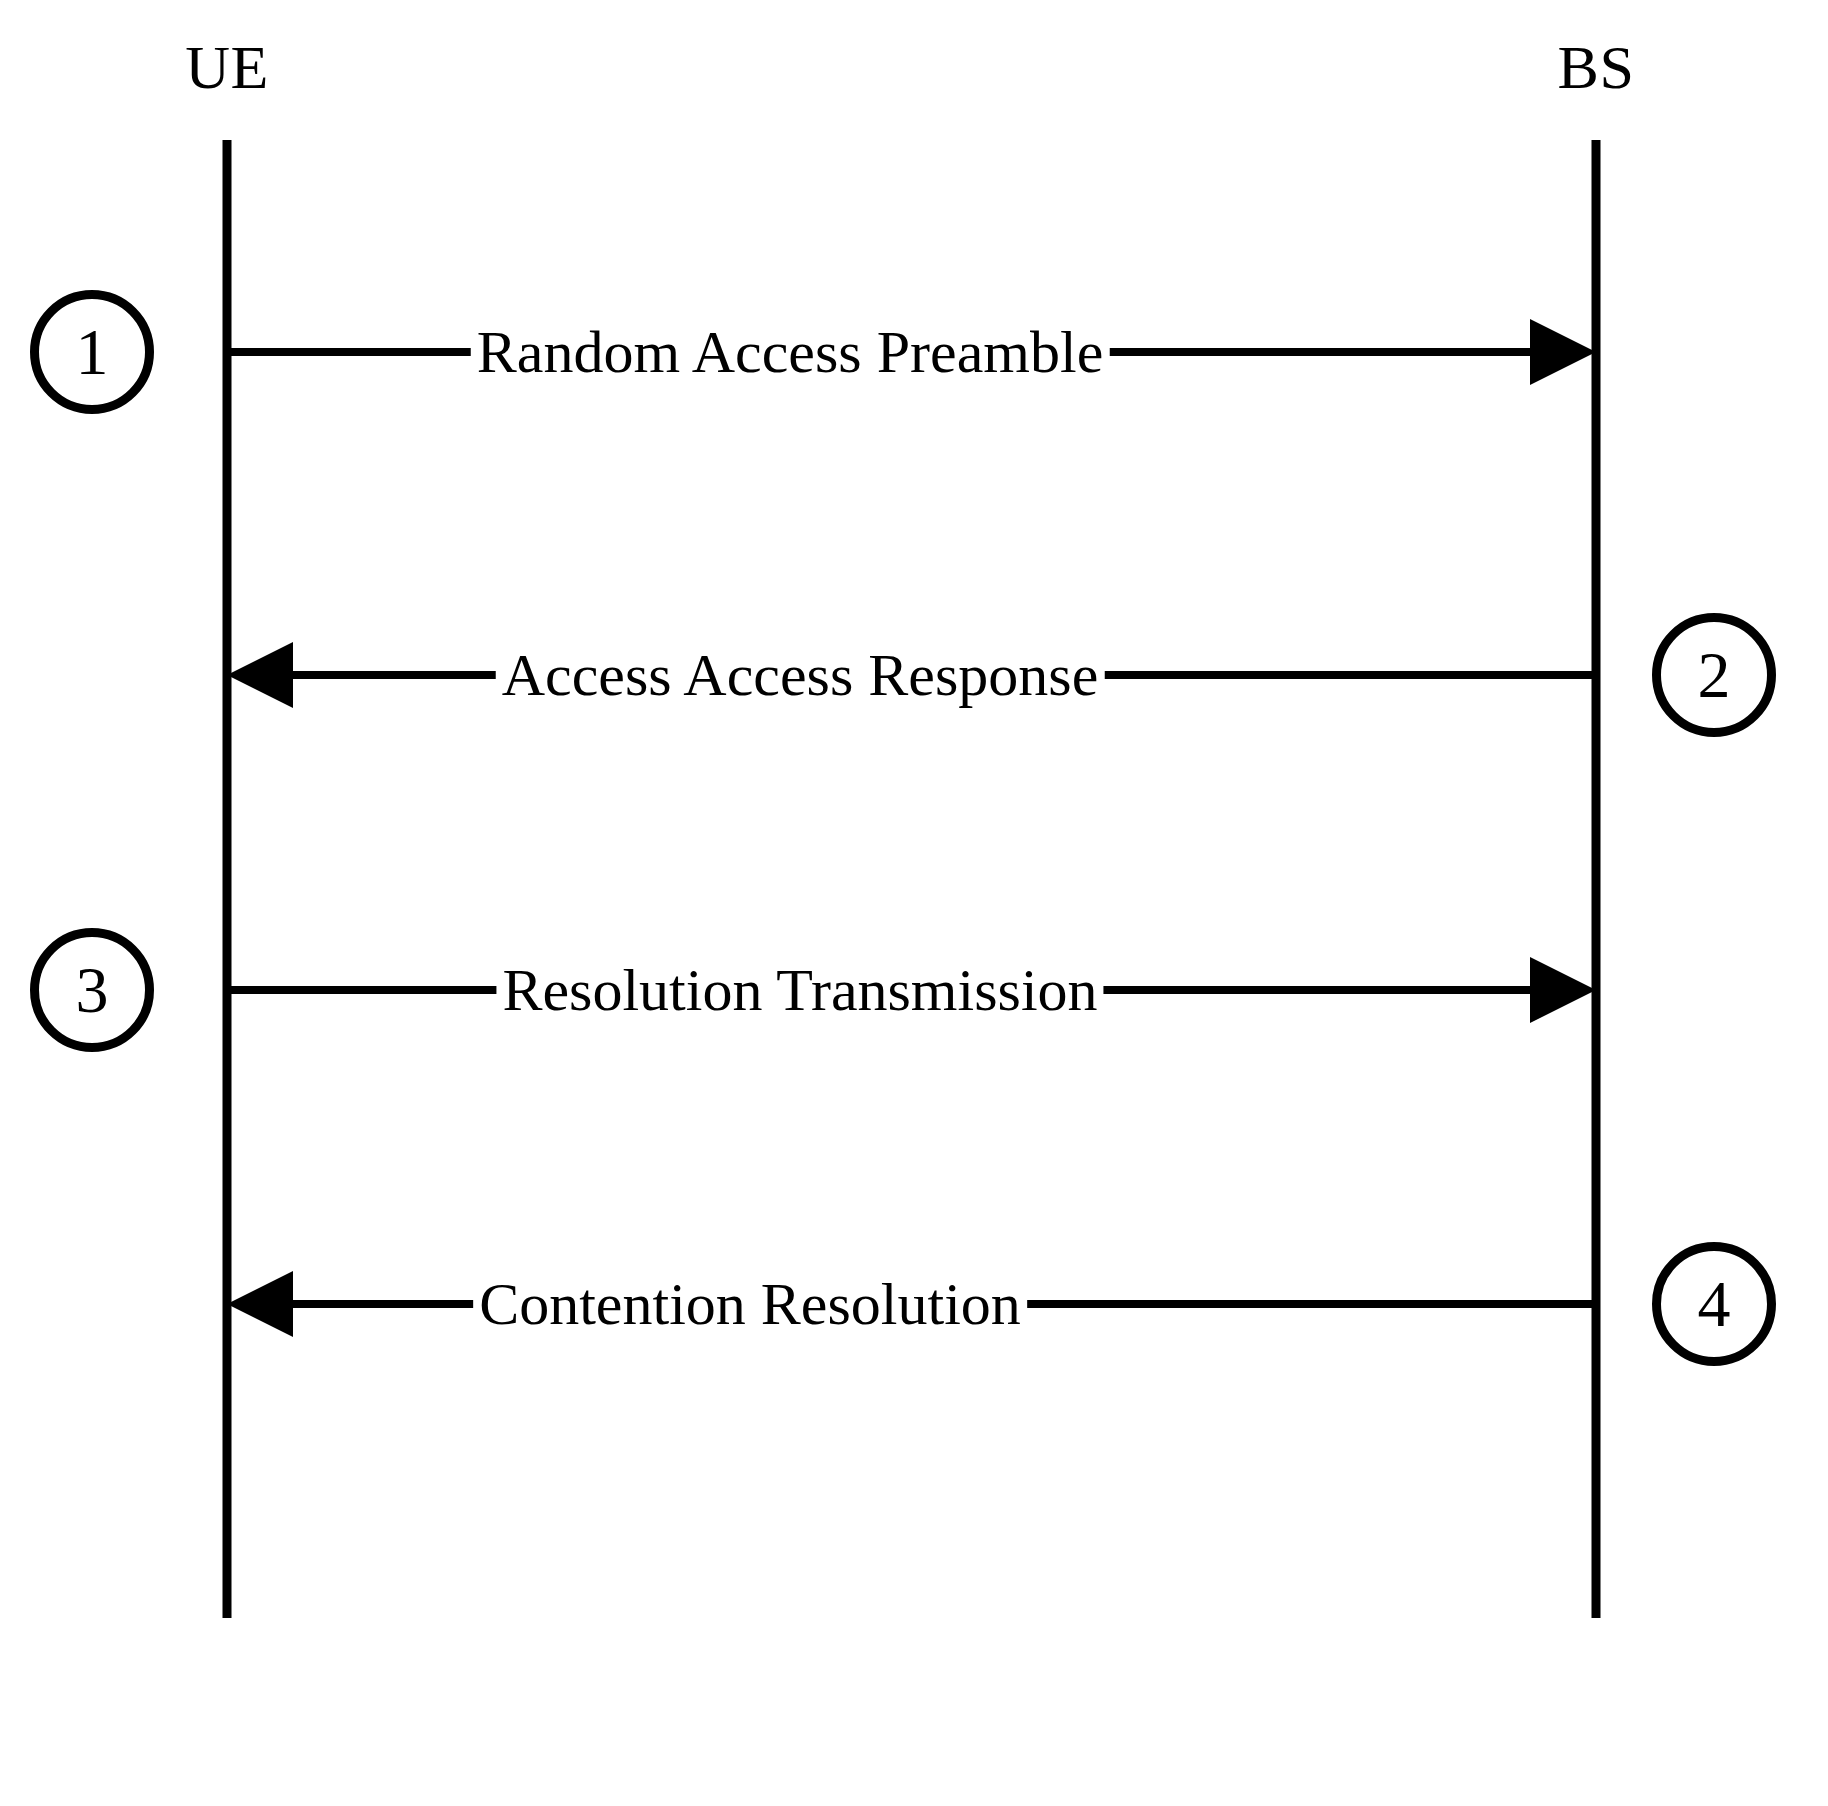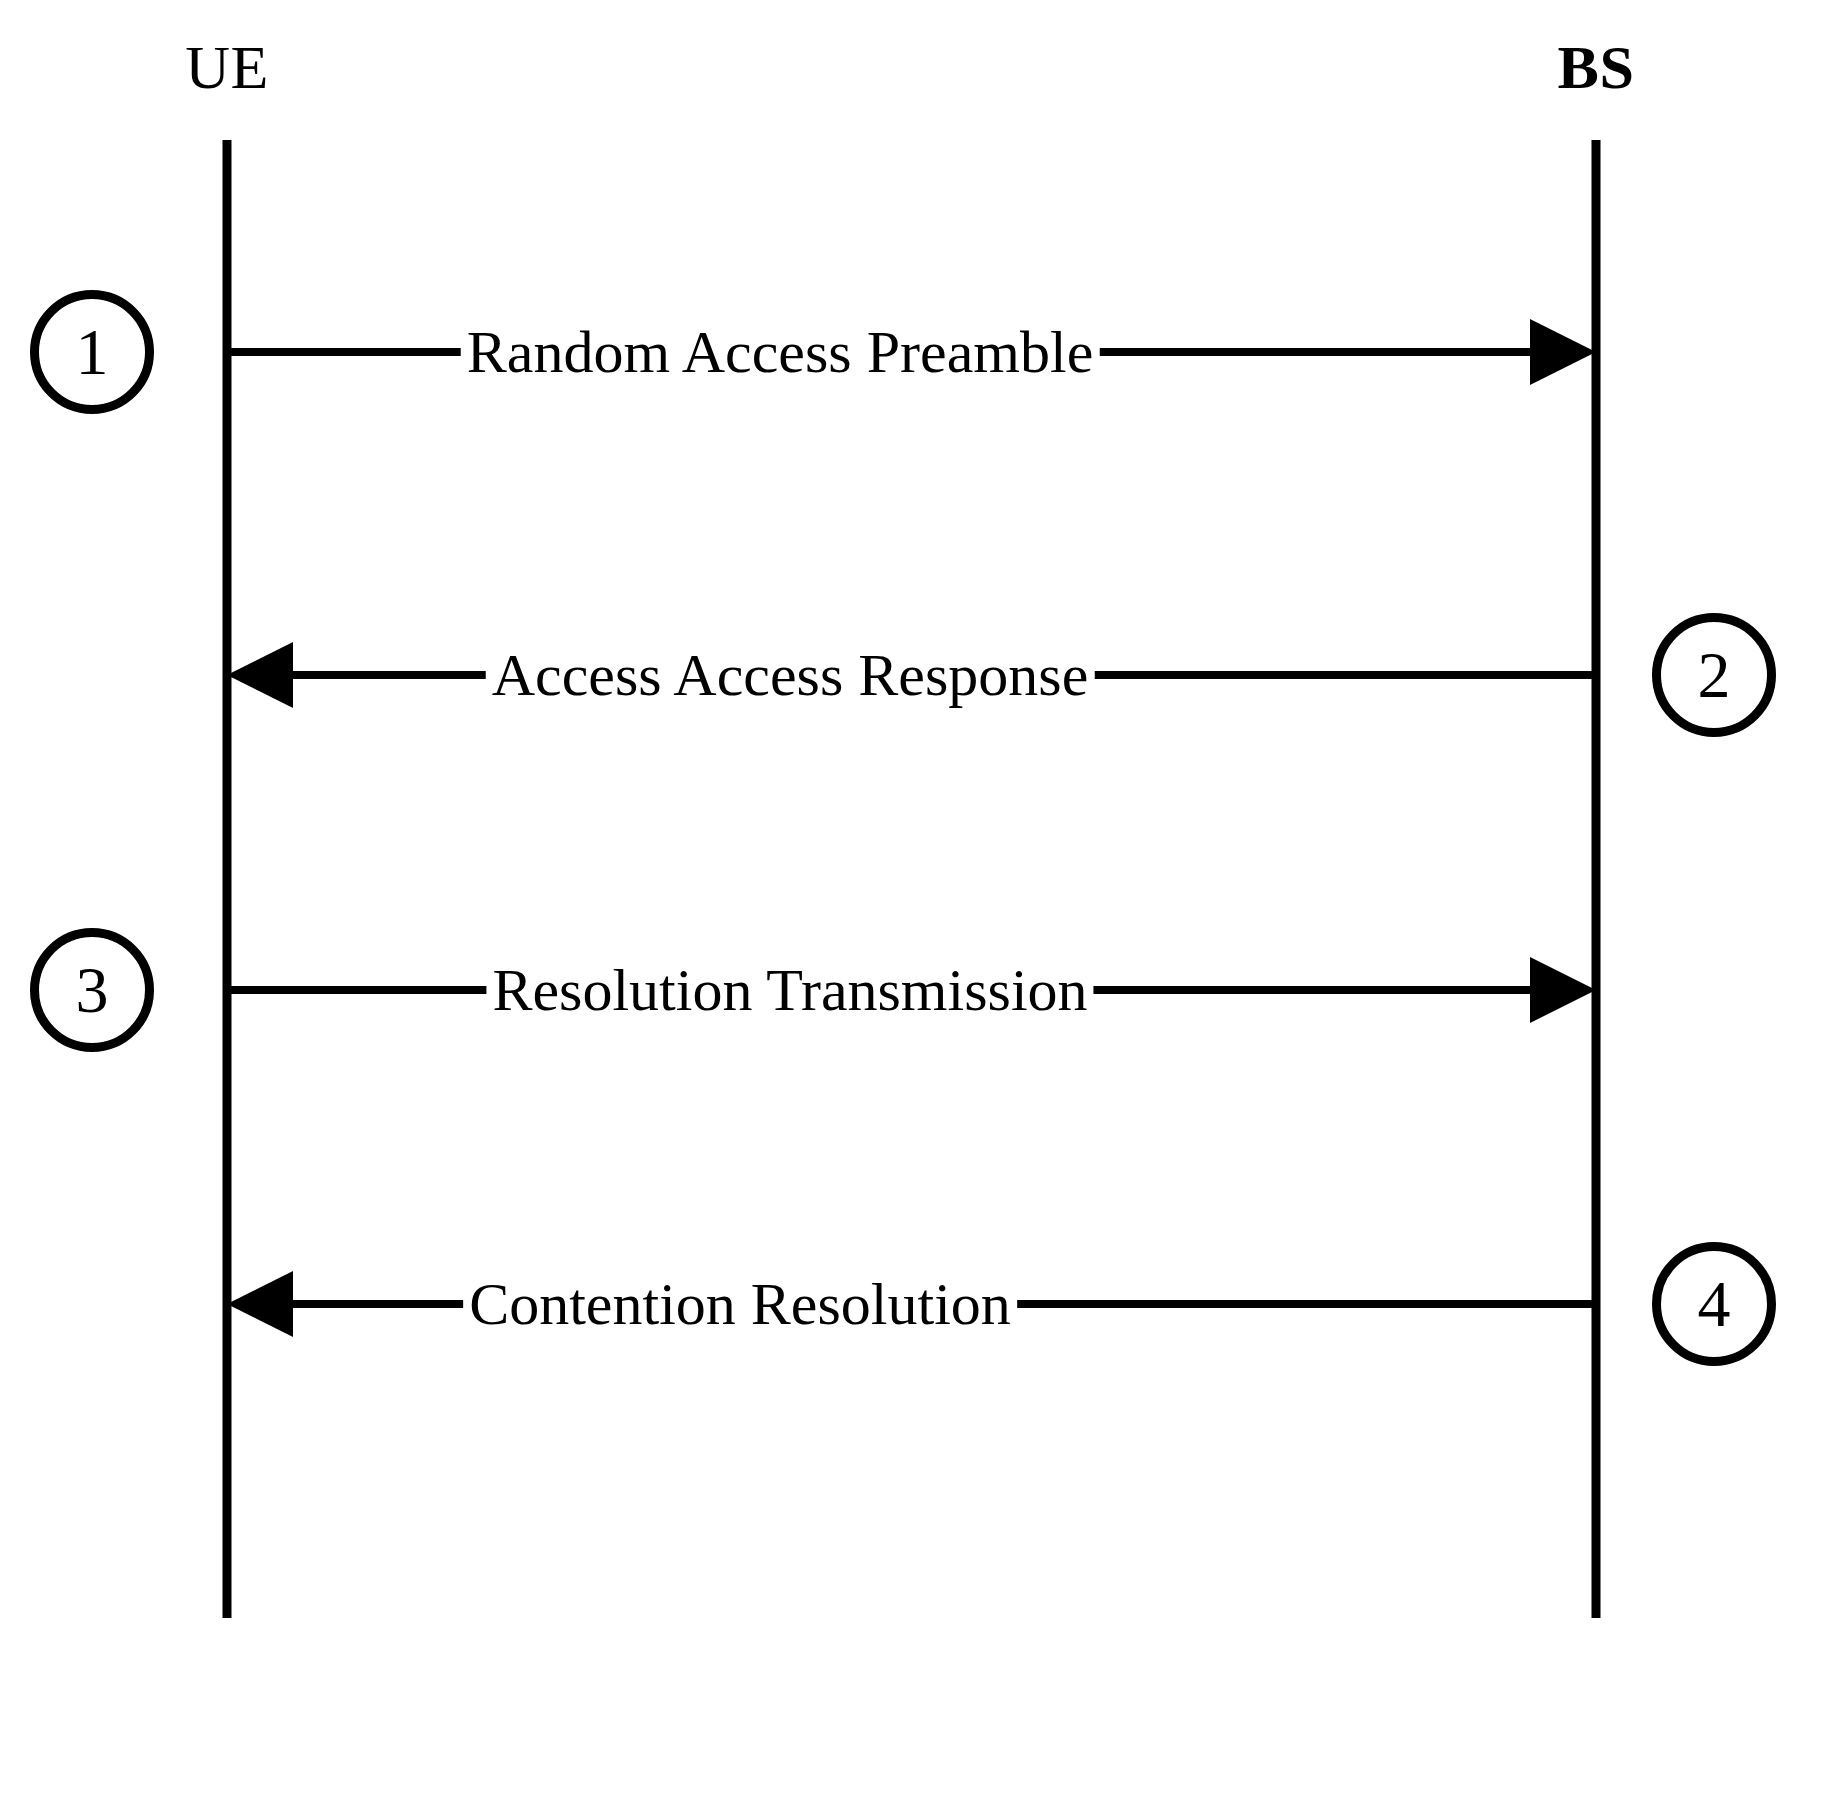--- a/index.html
+++ b/index.html
@@ -52,20 +52,21 @@
   }
   .msg-label {
     position: absolute;
     font-size: 60px;
     line-height: 1;
     white-space: nowrap;
     color: #000;
     transform: translate(-50%, -50%);
     background: #fff;
     padding: 0 6px;
+    margin-left: 10px;
   }
   .arrowhead {
     position: absolute;
     width: 0;
     height: 0;
     top: -33px;
     border-top: 33px solid transparent;
     border-bottom: 33px solid transparent;
   }
   .arrowhead.right {
@@ -100,21 +101,21 @@
     color: #000;
   }
 </style>
 </head>
 <body>
 
 <div id="canvas">
 
   <div class="actor-label" style="left:227px; top:36px;">UE</div>
 
-  <div class="actor-label" style="left:1596px; top:36px;font-weight:bold;">BS</div>
+  <div class="actor-label" style="left:1596px; top:36px;">BS</div>
 
   <div class="lifeline" style="left:227px; top:140px; height:1632px;"></div>
 
   <div class="lifeline" style="left:1596px; top:140px; height:1632px;"></div>
 
   <div class="message" style="left:0; top:352px; width:1828px;">
     <div class="msg-line-left" style="left:227px; width:1305px;"></div>
     <div class="arrowhead right" style="left:1530px;"></div>
     <div class="msg-label" style="left:780px; top:0;">Random Access Preamble</div>
   </div>

